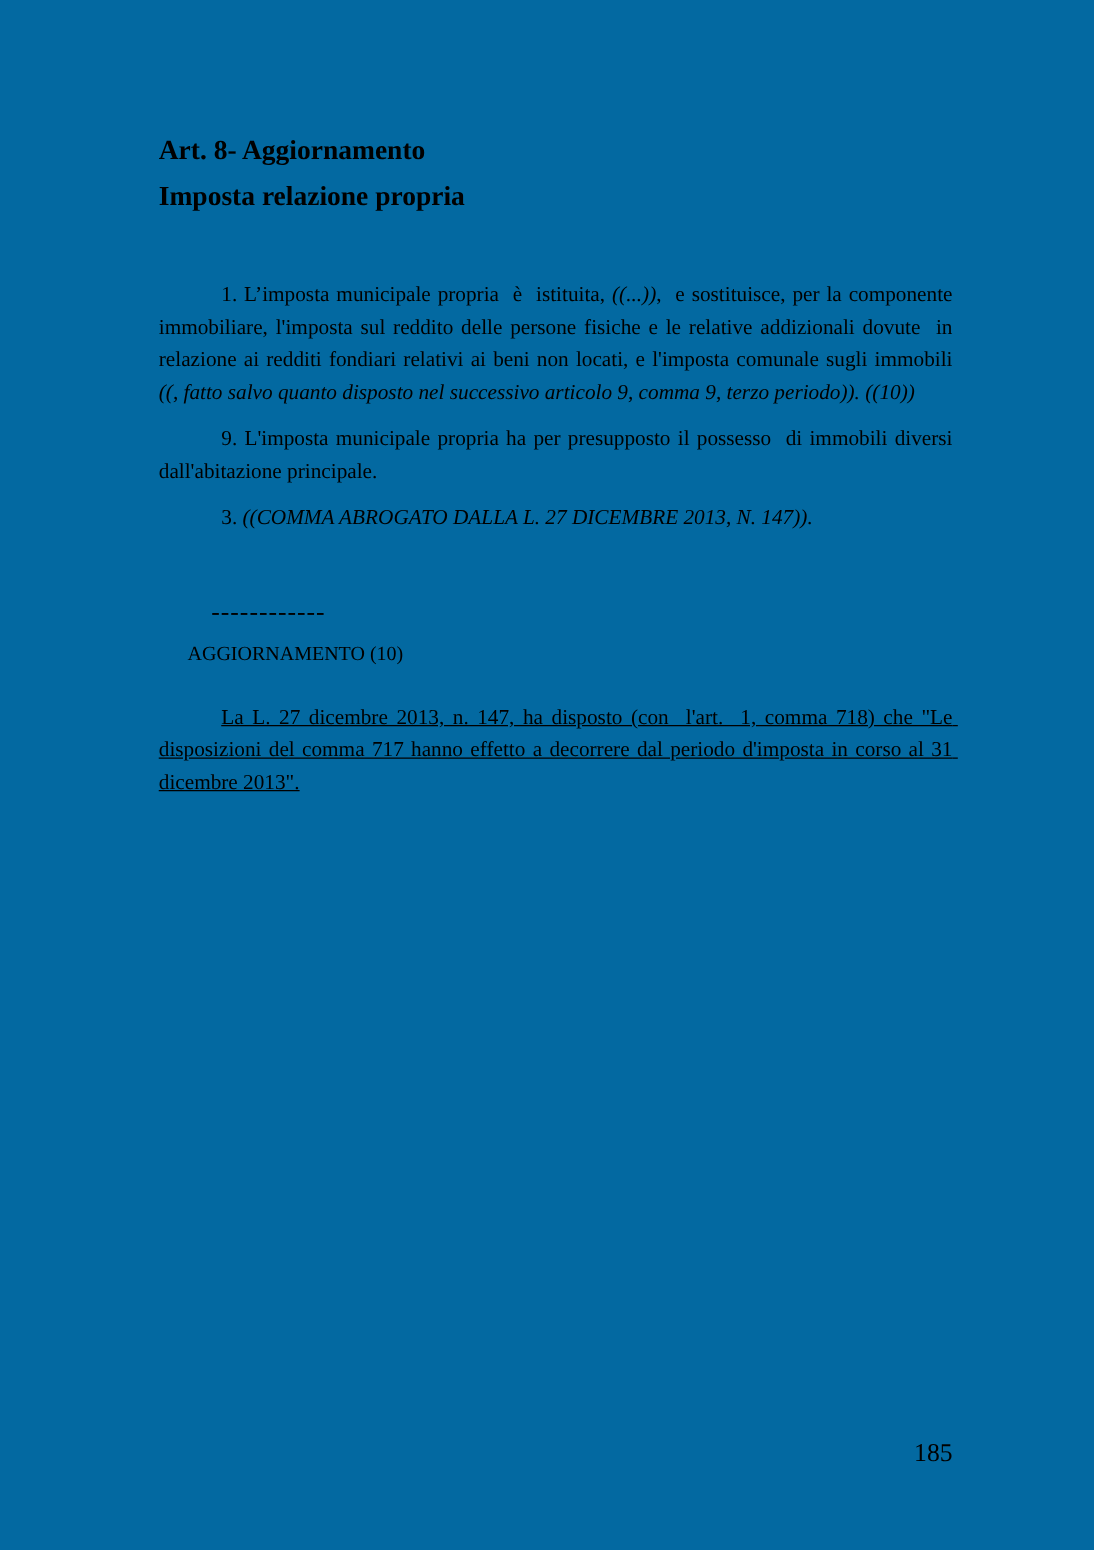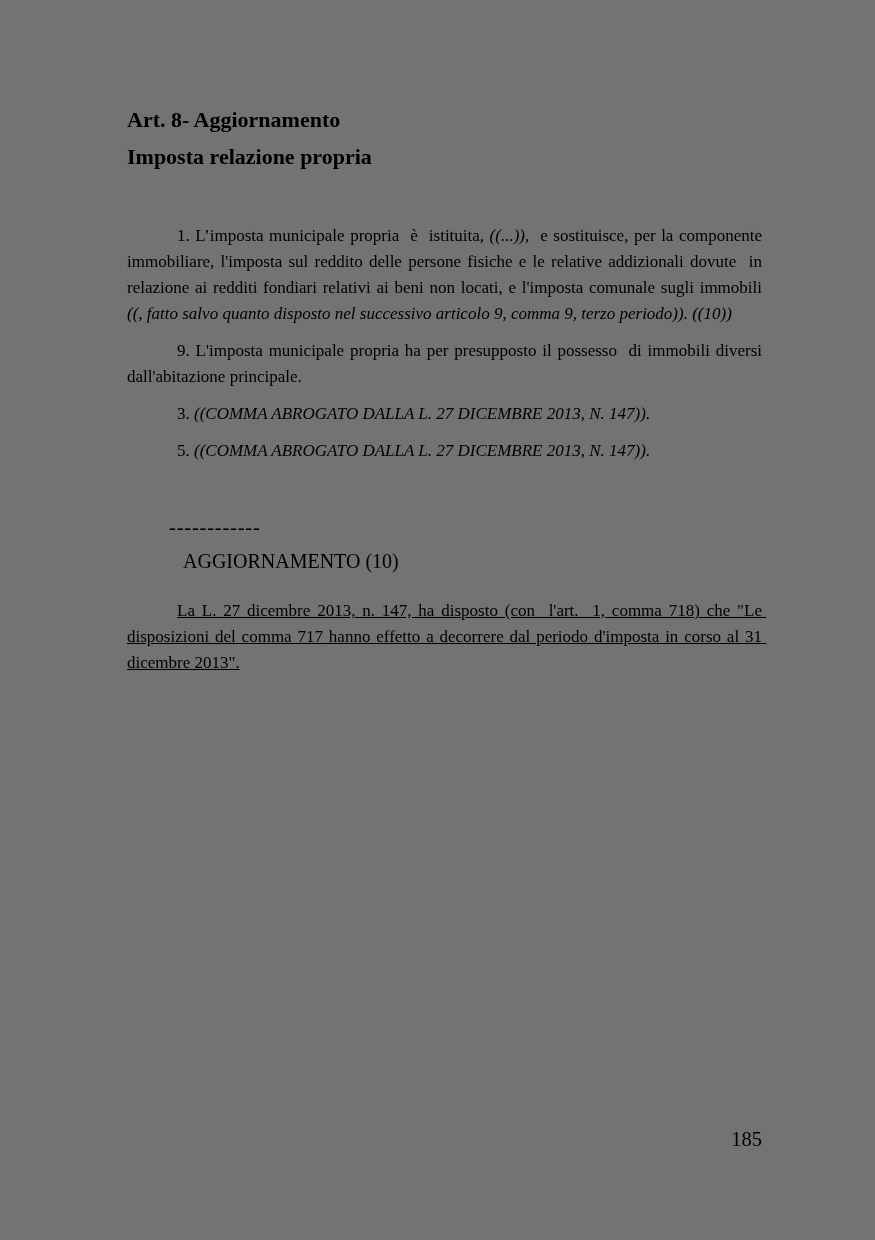--- a/index.html
+++ b/index.html
@@ -1,21 +1,21 @@
 <!DOCTYPE html>
 <html><head>
 <meta charset="utf-8">
 <style>
   * { margin: 0; padding: 0; box-sizing: border-box; }
   html, body { background: #ffffff; }
   .page {
     position: relative;
     width: 875px;
     height: 1240px;
-    background: #737373;
+    background: #0369a1;
     color: #000000;
     font-family: "Liberation Serif", "DejaVu Serif", serif;
     overflow: hidden;
   }
   .content {
     position: absolute;
     left: 127px;
     top: 106px;
     width: 635px;
   }
@@ -37,28 +37,28 @@
   .seg.italic { font-style: italic; }
   .separator-line {
     margin-top: 50px;
     margin-left: 42px;
     font-size: 20.5px;
     line-height: 26px;
     letter-spacing: 0.8px;
   }
   .update-heading {
     margin-top: 8px;
-    margin-left: 56px;
-    font-size: 20px;
+    margin-left: 23px;
+    font-size: 16px;
     line-height: 26px;
   }
   .para.note { margin-top: 24px; margin-bottom: 0; text-decoration: underline; }
   .page-number {
     position: absolute;
-    top: 1126px;
+    top: 1150px;
     right: 113px;
     font-size: 20.5px;
     line-height: 26px;
   }
 </style>
 </head>
 <body>
 
 <div class="page">
   <div class="content">
@@ -67,21 +67,20 @@
     <div class="doc-title">Imposta relazione propria</div>
 
     <div class="body-text">
       <p class="para"><span class="seg">1. L’imposta municipale propria  è  istituita, </span><span class="seg italic">((...))</span><span class="seg">,  e sostituisce, per la componente  immobiliare, l'imposta sul reddito delle persone fisiche e le relative addizionali dovute  in  relazione ai redditi fondiari relativi ai beni non locati, e l'imposta comunale sugli immobili </span><span class="seg italic">((, fatto salvo quanto disposto nel successivo articolo 9, comma 9, terzo periodo)). ((10))</span></p>
 
       <p class="para"><span class="seg">9. L'imposta municipale propria ha per presupposto il possesso  di immobili diversi dall'abitazione principale.</span></p>
 
       <p class="para"><span class="seg">3. </span><span class="seg italic">((COMMA ABROGATO DALLA L. 27 DICEMBRE 2013, N. 147)).</span></p>
 
 
-      <p class="para"><span class="seg">5. </span><span class="seg italic">((COMMA ABROGATO DALLA L. 27 DICEMBRE 2013, N. 147)).</span></p>
 
 
     </div>
 
     <div class="separator-line">------------</div>
 
     <div class="update-heading">AGGIORNAMENTO (10)</div>
 
     <p class="para note"><span class="seg">La L. 27 dicembre 2013, n. 147, ha disposto (con  l'art.  1, comma 718) che "Le disposizioni del comma 717 hanno effetto a decorrere dal periodo d'imposta in corso al 31 dicembre 2013".</span></p>
 

